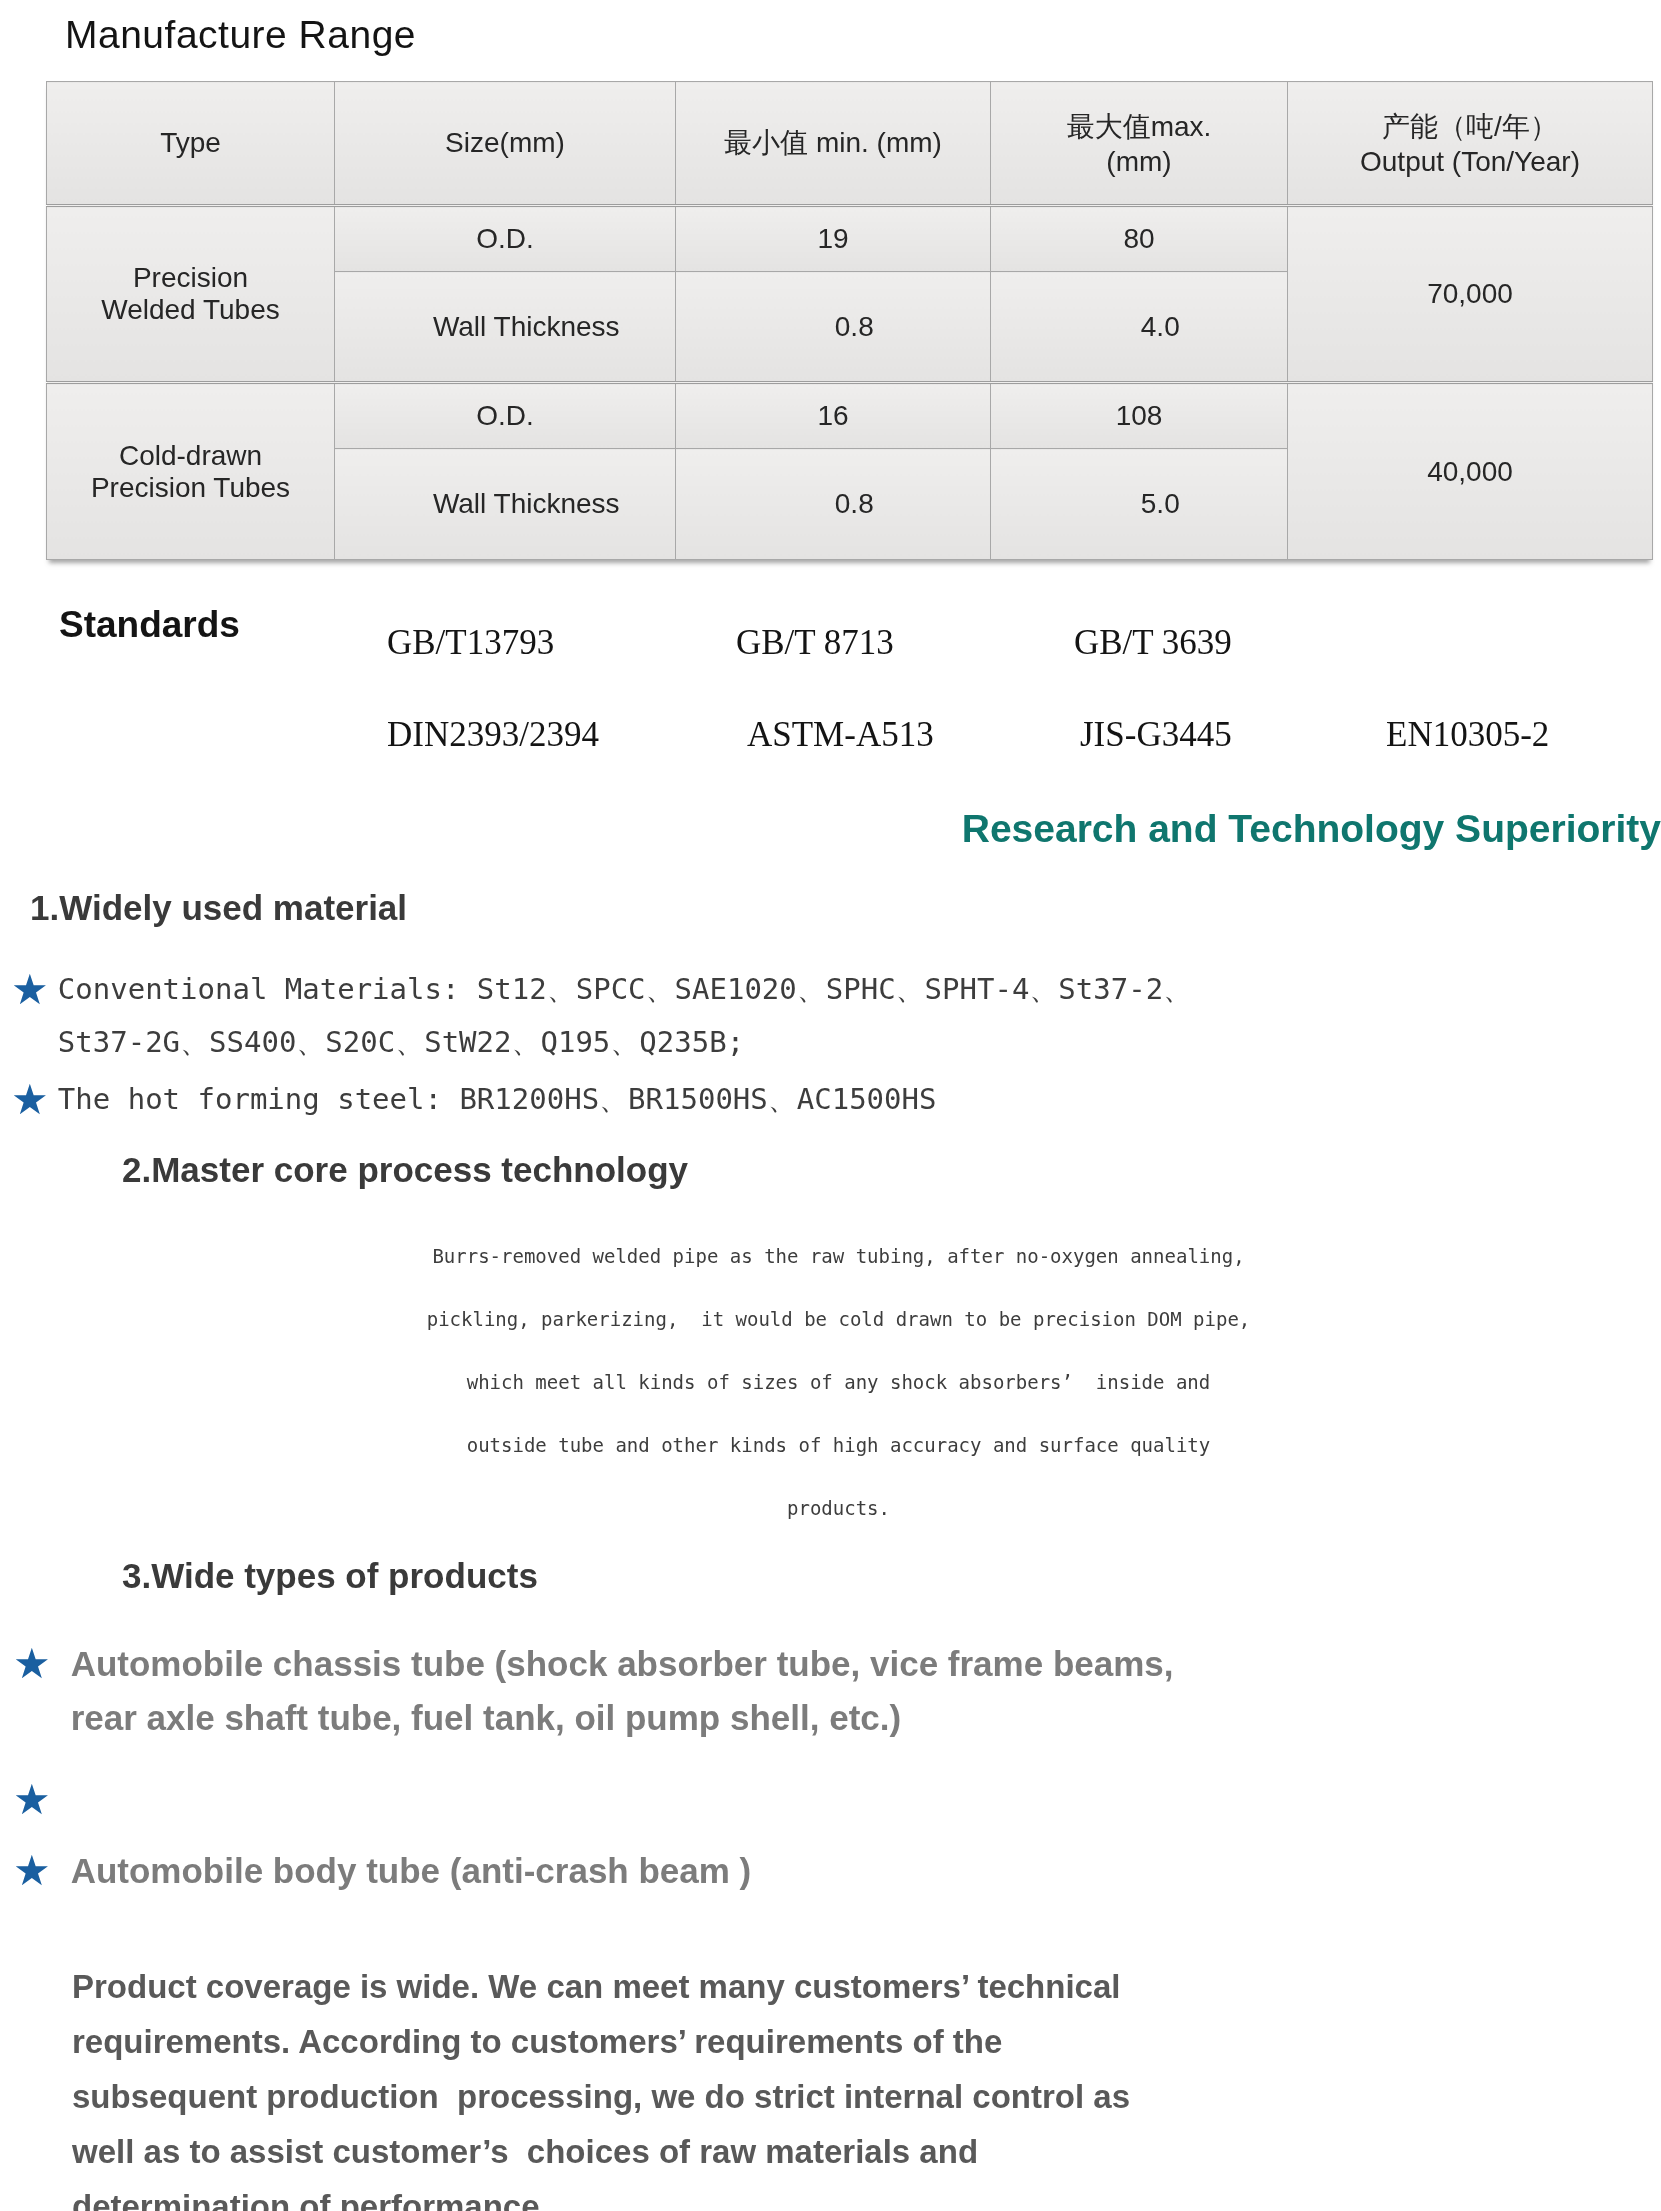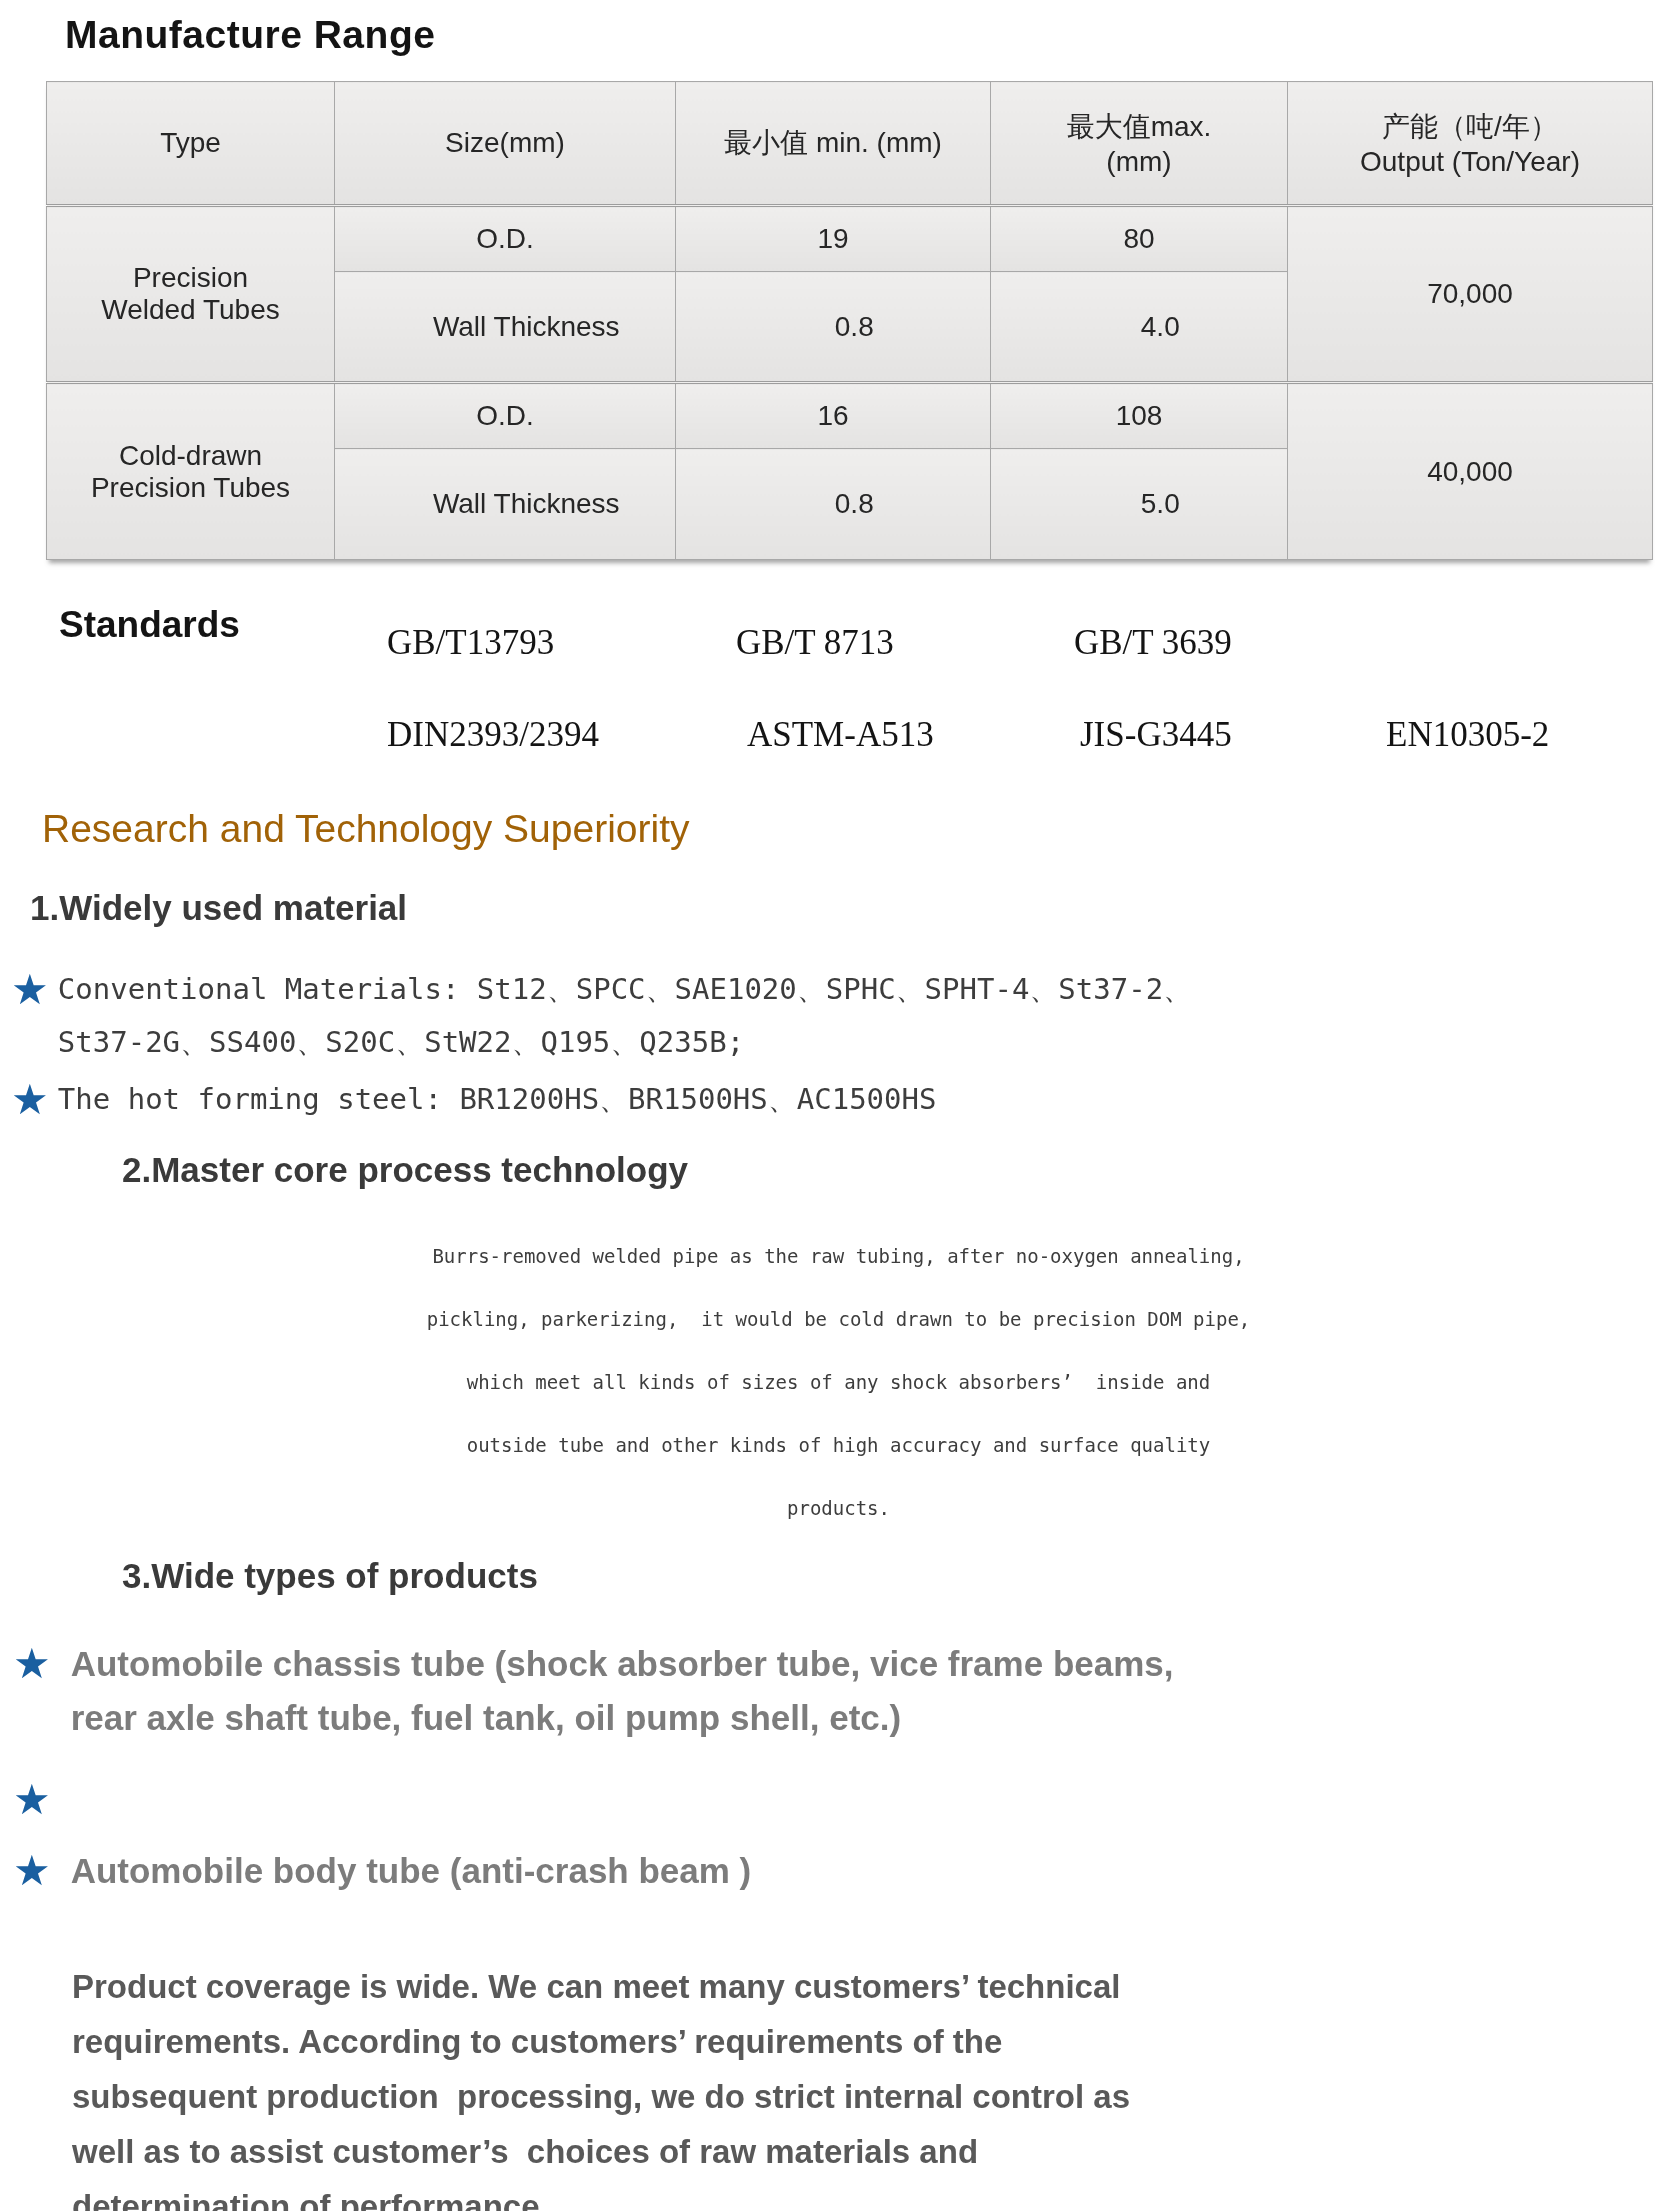--- a/index.html
+++ b/index.html
@@ -10,21 +10,21 @@
     font-family:"Liberation Sans", sans-serif;
     color:#1a1a1a;
     overflow:hidden;
     position:relative;
   }
 
   
   .page-title {
     margin:13px 0 0 65px;
     font-size:39px;
-    font-weight:700;
+    font-weight:400;
     color:#141414;
     letter-spacing:0.5px;
   }
 
   
   table.range-table {
     border-collapse:collapse;
     table-layout:fixed;
     margin:24px 0 0 46px;
     width:1606px;
@@ -64,21 +64,21 @@
   .std-p0 { left:387px; }
   .std-p1 { left:736px; }
   .std-p2 { left:1074px; }
   .std-p1b { left:747px; }
   .std-p2b { left:1080px; }
   .std-p3b { left:1386px; }
 
   
   .research-heading {
     margin:9.2px 0 0 42px;
-    font-size:39px; font-weight:400; color:#a16207;
+    font-size:39px; font-weight:700; color:#0f766e;text-align:right;
   }
   .sub-heading {
     margin-left:122px;
     font-size:35px; font-weight:700; color:#3a3a3a;
   }
   .sub-1 { margin-top:37px;margin-left:30px; }
   .sub-2 { margin-top:24px; }
   .sub-3 { margin-top:16.6px; }
 
   .mono-bullet { display:flex; align-items:flex-start; margin-left:11px; }

